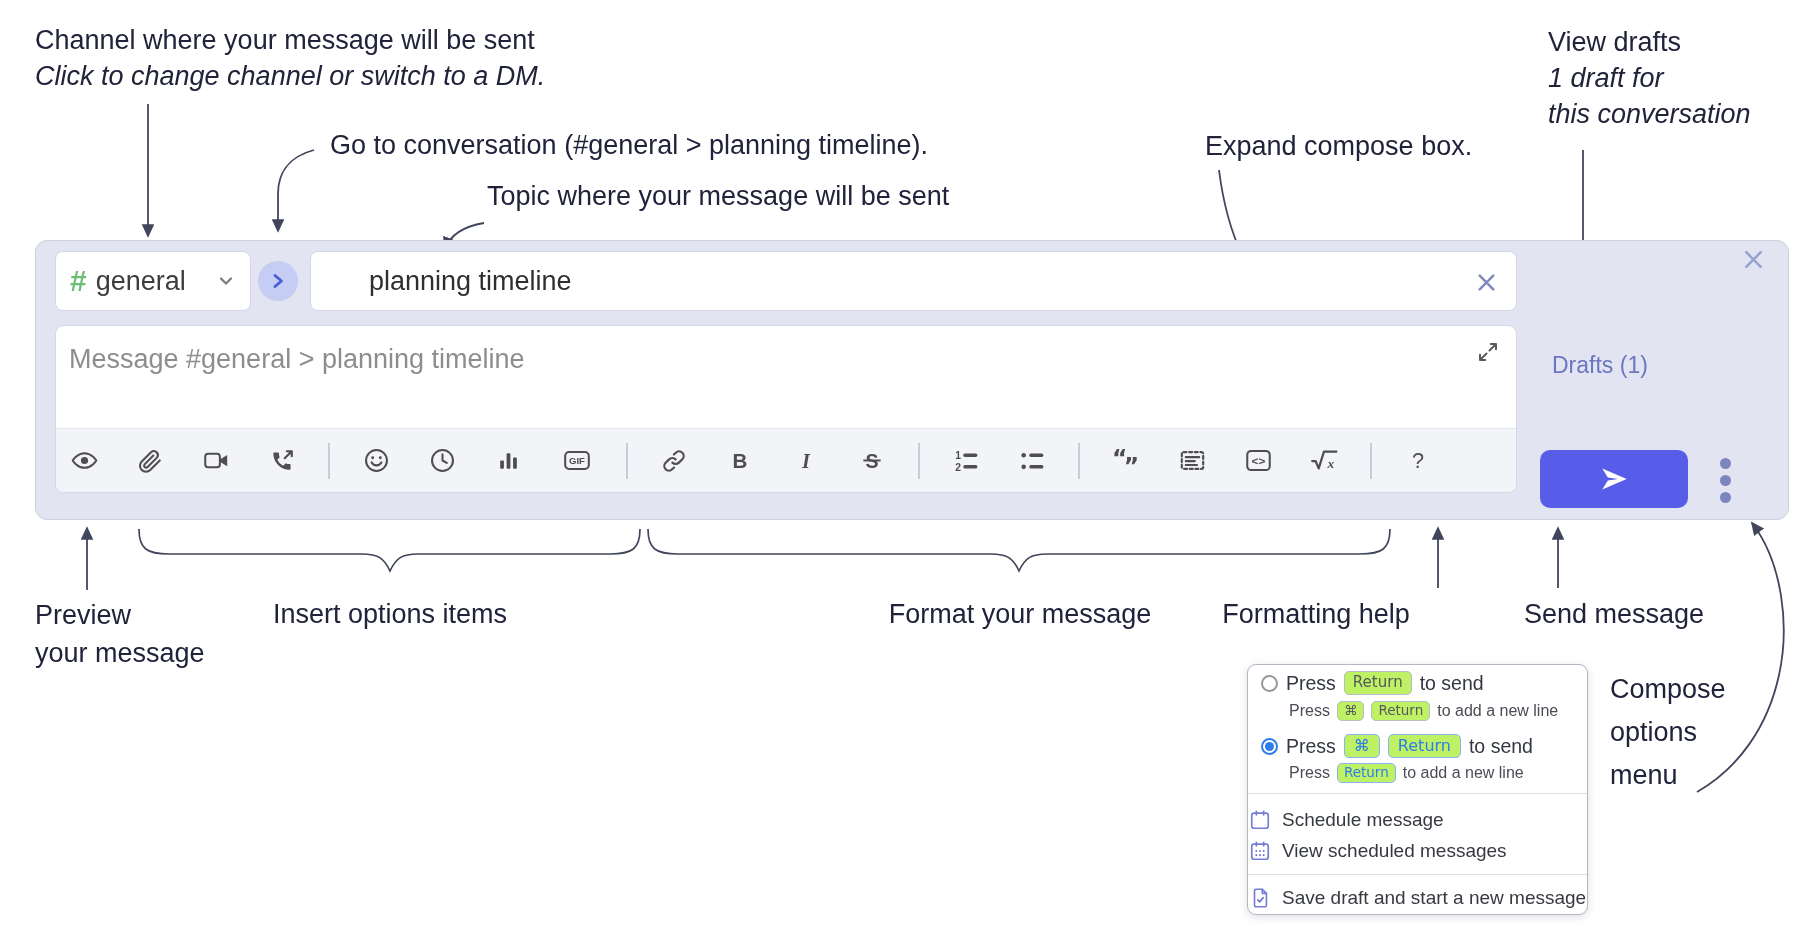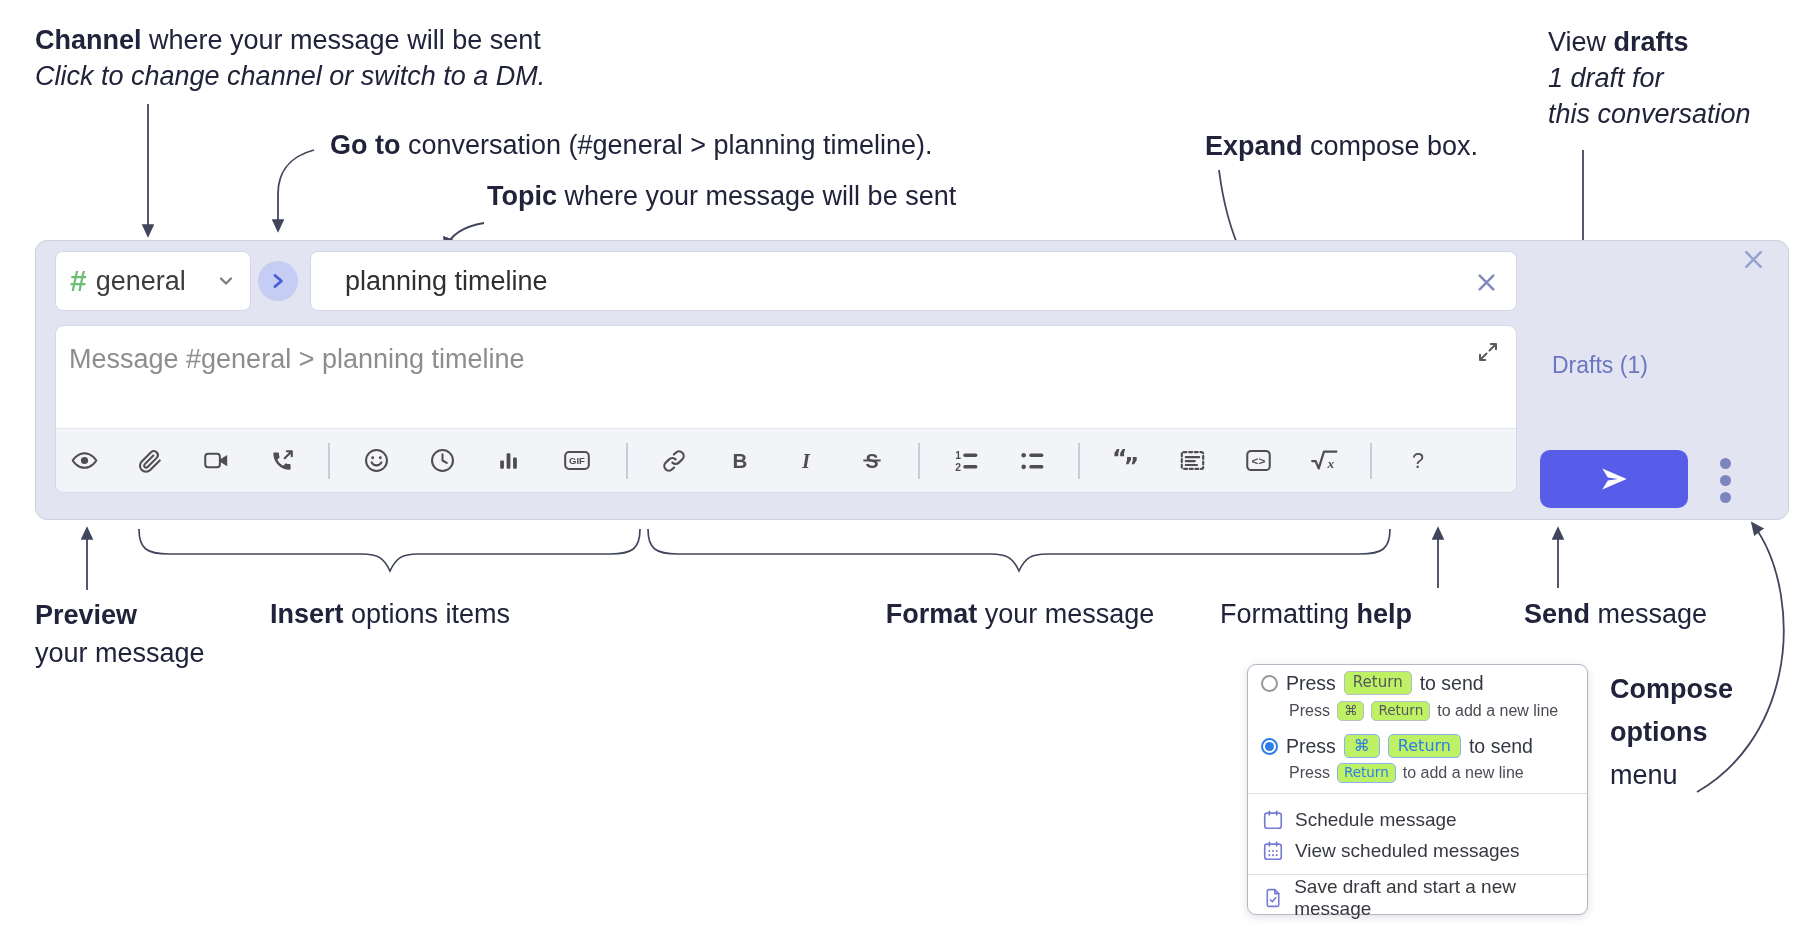--- a/index.html
+++ b/index.html
@@ -1,37 +1,37 @@
 <!DOCTYPE html>
 <html><head>
 <meta charset="utf-8">
 <style>
   html,body{margin:0;padding:0;background:#fff;}
   #stage{position:relative;width:1814px;height:944px;background:#fff;overflow:hidden;
          font-family:"Liberation Sans",sans-serif;color:#20233a;}
   .abs{position:absolute;}
   .ann{position:absolute;font-size:27px;line-height:36px;color:#20233a;white-space:nowrap;}
-  .ann b{font-weight:700;margin-top:8px;}
+  .ann b{font-weight:400;margin-top:8px;}
   .it{font-style:italic;}
   .ctr{transform:translateX(-50%);}
   svg{display:block;}
 
   
   #compose{position:absolute;left:35px;top:240px;width:1754px;height:280px;
            background:#e2e4f2;border:1px solid #ccd0e2;border-radius:12px;box-sizing:border-box;}
   .whitebox{position:absolute;background:#fff;border:1px solid #d4d7e6;border-radius:8px;box-sizing:border-box;}
 
   #channel-btn{left:55px;top:251px;width:196px;height:60px;display:flex;align-items:center;
                padding:0 14px;gap:9px;cursor:pointer;}
   #channel-hash{font-size:30px;font-weight:700;color:#6fbe77;line-height:1;}
   #channel-label{font-size:27px;color:#3d3d3d;}
   #goto-btn{position:absolute;left:258px;top:261px;width:40px;height:40px;border-radius:50%;
             background:#c6cdf4;display:flex;align-items:center;justify-content:center;cursor:pointer;}
   #topic-input{left:310px;top:251px;width:1207px;height:60px;display:flex;align-items:center;}
-  #topic-text{font-size:27px;color:#2f2f2f;padding-left:34px;}
+  #topic-text{font-size:27px;color:#2f2f2f;padding-left:19px;margin-left:39px;}
   #topic-clear{position:absolute;right:18px;top:19px;cursor:pointer;}
   #compose-close{position:absolute;left:1740px;top:246px;cursor:pointer;}
 
   #message-box{left:55px;top:325px;width:1462px;height:168px;border-radius:9px;}
   #message-placeholder{position:absolute;left:13px;top:18px;font-size:27px;color:#8d8d8d;}
   #expand-btn{position:absolute;right:16px;top:14px;cursor:pointer;}
 
   #toolbar{position:absolute;left:0;right:0;bottom:0;height:64px;background:#f3f4f8;
            border-top:1px solid #e3e5ee;border-radius:0 0 9px 9px;
            display:flex;align-items:center;padding:0 8px;gap:26px;box-sizing:border-box;}
@@ -54,21 +54,21 @@
   .radio.sel{border-color:#2e7de9;position:relative;}
   .radio.sel::after{content:"";position:absolute;left:2px;top:2px;width:9px;height:9px;border-radius:50%;background:#2e7de9;}
   .kbd{display:inline-block;border:1.5px solid #b9bcc4;border-radius:5px;background:#bef264;color:#55585e;
        font-size:15px;line-height:1.15;padding:2px 8px;font-family:"DejaVu Sans",sans-serif;}
   .kbd.sm{font-size:13.5px;padding:1px 6px;}
   .kbd.blue{border-color:#8ab1f5;color:#2e7de9;}
   .kbd.bigblue{border-color:#8ab1f5;color:#2e7de9;font-size:16px;padding:2px 9px;}
   .optmain{font-size:19.5px;color:#333743;gap:8px;padding-left:13px;}
   .optsub{font-size:16px;color:#4a4d55;gap:7px;padding-left:41px;}
   .pdiv{position:absolute;left:0;right:0;height:1px;background:#dcdee5;}
-  .mitem{font-size:19px;color:#36393f;gap:11px;padding-left:14px;cursor:pointer;}
+  .mitem{font-size:19px;color:#36393f;gap:11px;padding-left:1px;cursor:pointer;}
 </style>
 </head>
 <body>
 
 <div id="stage">
 
   <svg class="abs" width="1814" height="944" viewBox="0 0 1814 944" style="left:0;top:0;pointer-events:none;" fill="none" stroke="#42465c" stroke-width="1.8">
     <defs>
       <marker id="ah" orient="auto" markerWidth="9" markerHeight="9" refX="6.5" refY="3.5">
         <path d="M0,0 L7.5,3.5 L0,7 Z" fill="#42465c" stroke="none"></path>

